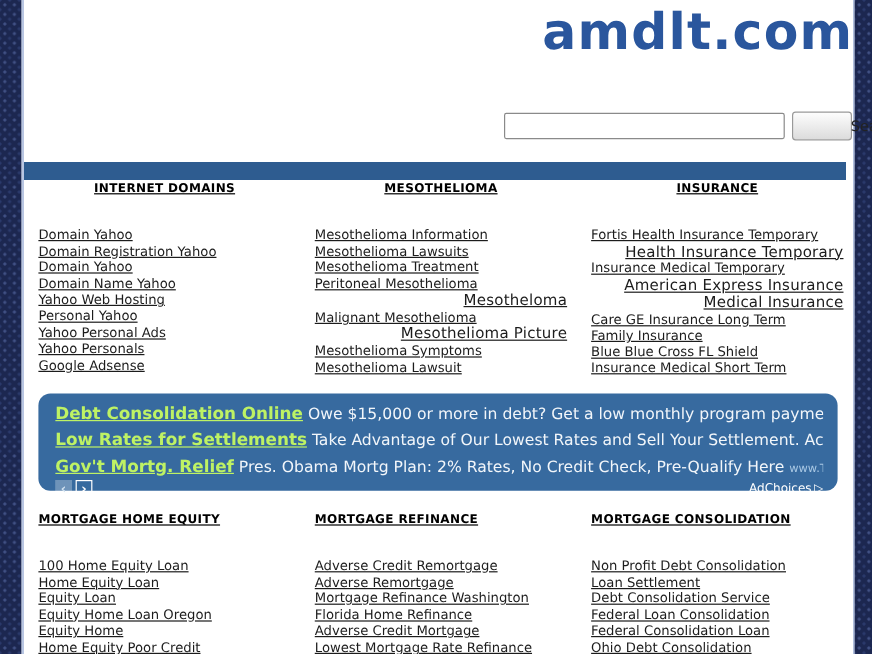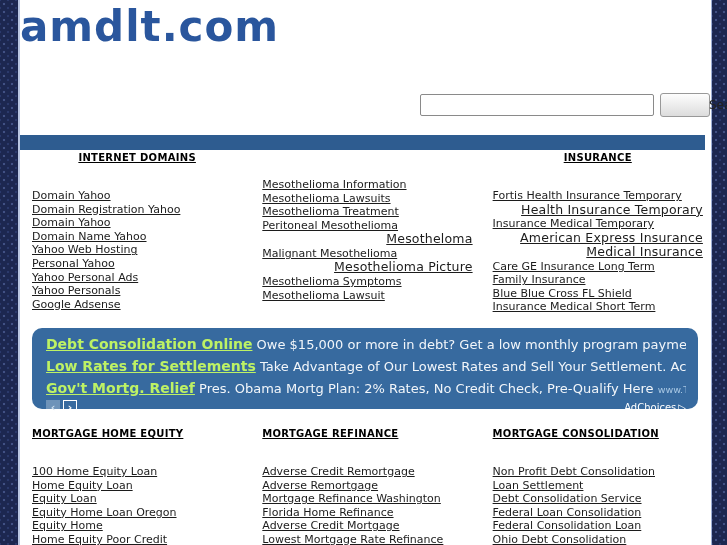--- a/index.html
+++ b/index.html
@@ -18,21 +18,21 @@
     margin-left:18px;
     width:694px;
     height:545px;
     background:#ffffff;
     border-left:2px solid #b9c6e2;
     border-right:1px solid #9fb0d6;
     padding-top:2px;
   }
   
   .site-title {
-    text-align:left;
+    text-align:right;
     font-size:42px;
     font-weight:bold;
     letter-spacing:1px;
     color:#2a569d;
     line-height:50px;
   }
   
   .search-row {
     margin-top:40px;
     height:26px;
@@ -160,20 +160,21 @@
           <a class="plink">Domain Yahoo</a>
           <a class="plink">Domain Name Yahoo</a>
           <a class="plink">Yahoo Web Hosting</a>
           <a class="plink">Personal Yahoo</a>
           <a class="plink">Yahoo Personal Ads</a>
           <a class="plink">Yahoo Personals</a>
           <a class="plink">Google Adsense</a>
         </div>
       </div>
       <div class="col">
+        <div class="col-header centered">MESOTHELIOMA</div>
         <div class="link-list">
           <a class="plink">Mesothelioma Information</a>
           <a class="plink">Mesothelioma Lawsuits</a>
           <a class="plink">Mesothelioma Treatment</a>
           <a class="plink">Peritoneal Mesothelioma</a>
           <a class="plink alt">Mesotheloma</a>
           <a class="plink">Malignant Mesothelioma</a>
           <a class="plink alt">Mesothelioma Picture</a>
           <a class="plink">Mesothelioma Symptoms</a>
           <a class="plink">Mesothelioma Lawsuit</a>

